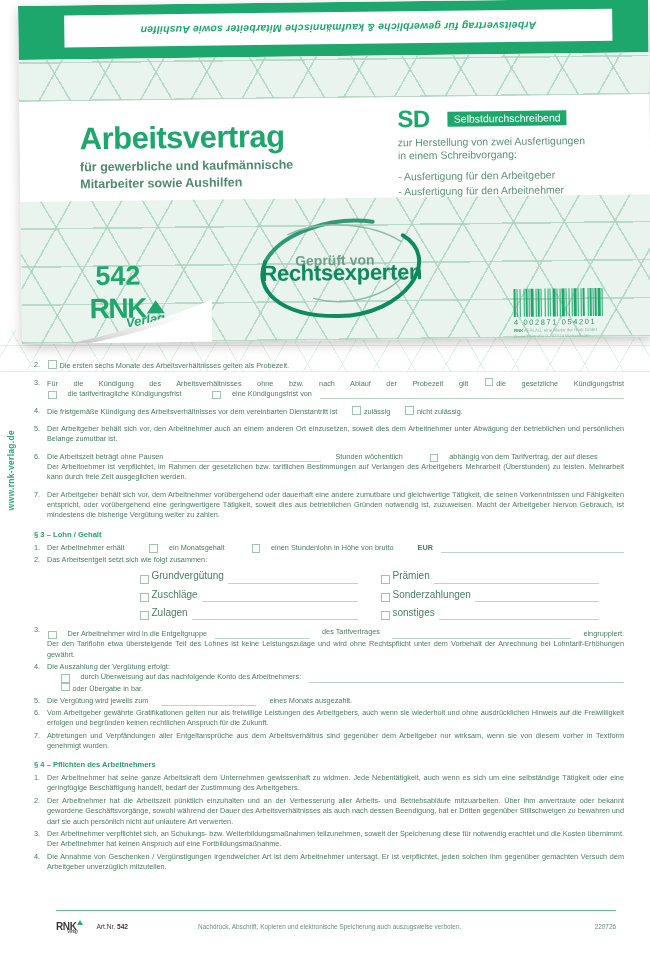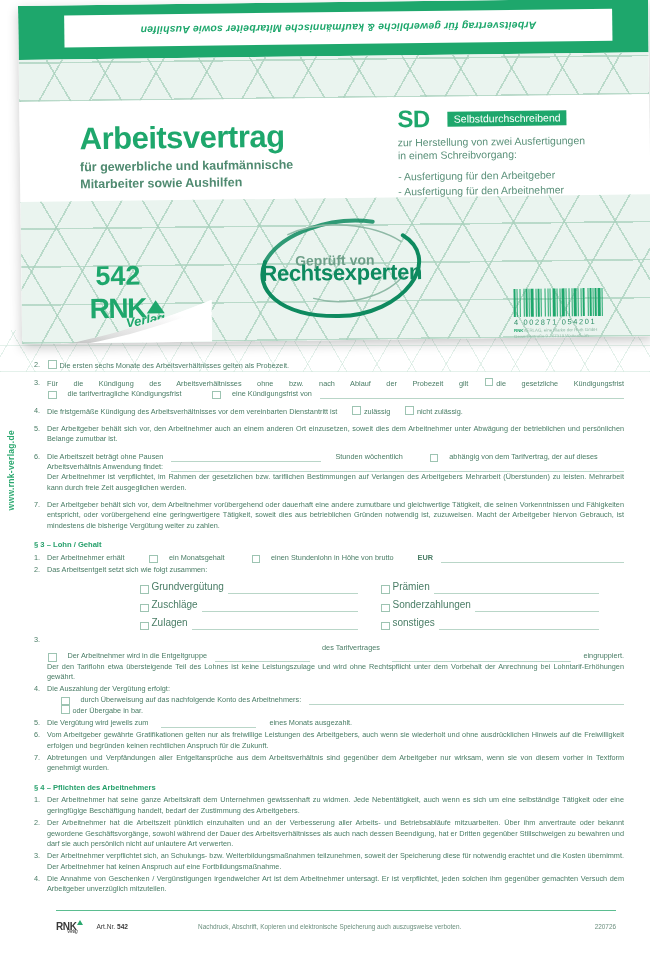--- a/index.html
+++ b/index.html
@@ -264,24 +264,20 @@
       <div class="num">6.</div>
       <div class="ctext">
         <div class="row-inline">
           <span class="nowrap">Die Arbeitszeit beträgt ohne Pausen</span>
           <span class="fill f-lg"></span>
           <span class="nowrap" style="margin-left:6px">Stunden wöchentlich</span>
           <span style="width:10px"></span>
           <span class="cb"></span>
             <span class="nowrap">abhängig von dem Tarifvertrag, der auf dieses</span>
         </div>
-        <div class="row-inline">
-          <span class="nowrap">Arbeitsverhältnis Anwendung findet:</span>
-          <span class="fill f-grow"></span>
-        </div>
         <div class="just">Der Arbeitnehmer ist verpflichtet, im Rahmen der gesetzlichen bzw. tariflichen Bestimmungen auf Verlangen des Arbeitgebers Mehrarbeit (Überstunden) zu leisten. Mehrarbeit kann durch freie Zeit ausgeglichen werden.</div>
       </div>
     </div>
 
     <div class="clause">
       <div class="num">7.</div>
       <div class="ctext just">Der Arbeitgeber behält sich vor, dem Arbeitnehmer vorübergehend oder dauerhaft eine andere zumutbare und gleichwertige Tätigkeit, die seinen Vorkenntnissen und Fähigkeiten entspricht, oder vorübergehend eine geringwertigere Tätigkeit, soweit dies aus betrieblichen Gründen notwendig ist, zuzuweisen. Macht der Arbeitgeber hiervon Gebrauch, ist mindestens die bisherige Vergütung weiter zu zahlen.</div>
     </div>
 
     <div class="sec-head">§ 3 – Lohn / Gehalt</div>
@@ -339,21 +335,21 @@
       </div>
     </div>
 
     <div class="clause tight">
       <div class="num">3.</div>
       <div class="ctext">
         <div class="row-inline">
           <span class="cb"></span>
             <span class="nowrap">Der Arbeitnehmer wird in die Entgeltgruppe</span>
           <span class="fill f-md"></span>
-          <span class="nowrap" style="margin:8px 4px">des Tarifvertrages</span>
+          <span class="nowrap" style="margin:2px 4px">des Tarifvertrages</span>
           <span class="fill f-grow"></span>
           <span class="nowrap" style="margin-left:4px">eingruppiert.</span>
         </div>
         <div class="just">Der den Tariflohn etwa übersteigende Teil des Lohnes ist keine Leistungszulage und wird ohne Rechtspflicht unter dem Vorbehalt der Anrechnung bei Lohntarif-Erhöhungen gewährt.</div>
       </div>
     </div>
 
     <div class="clause tight">
       <div class="num">4.</div>
       <div class="ctext">

